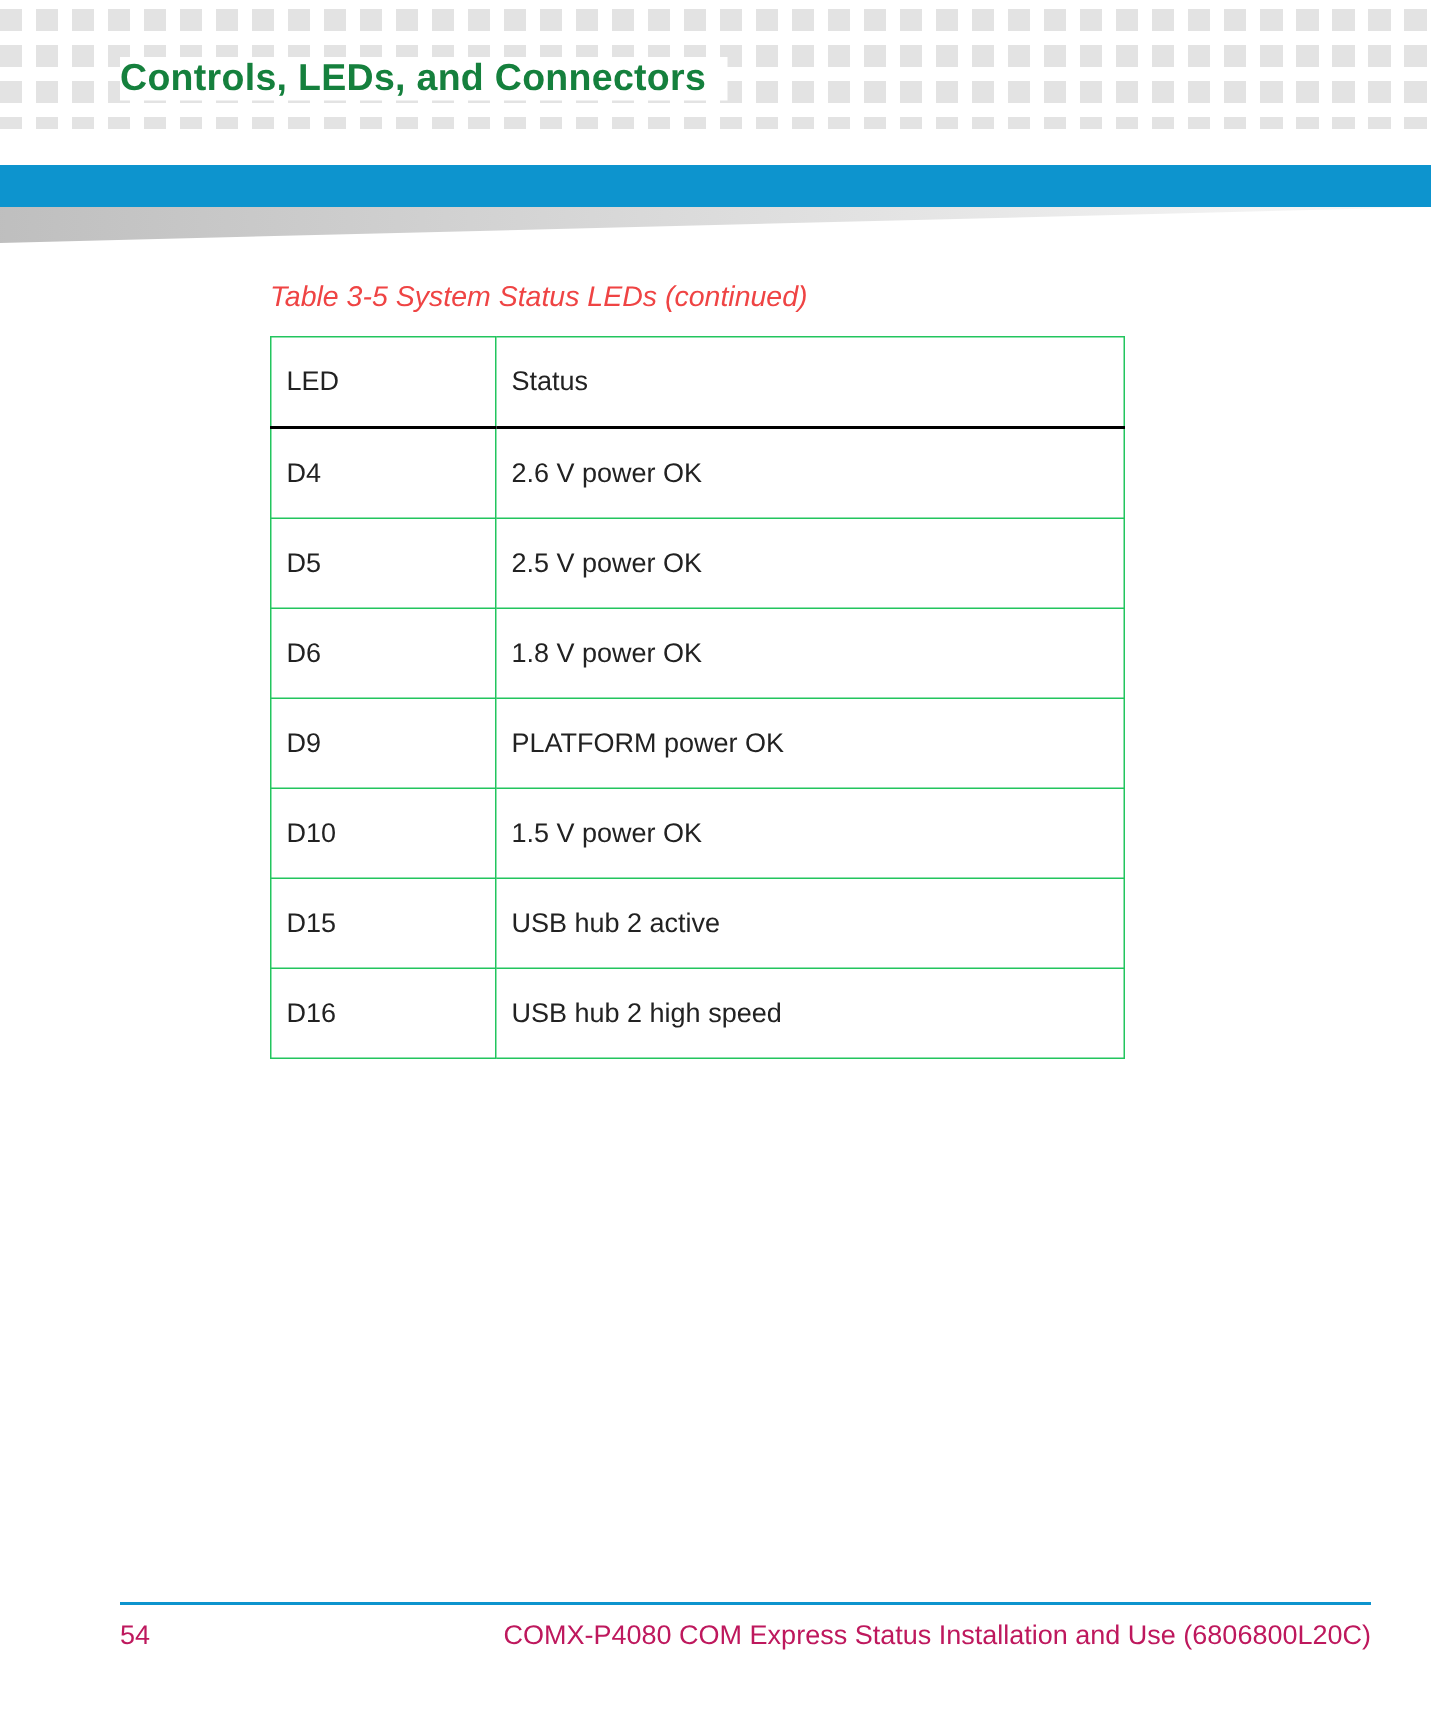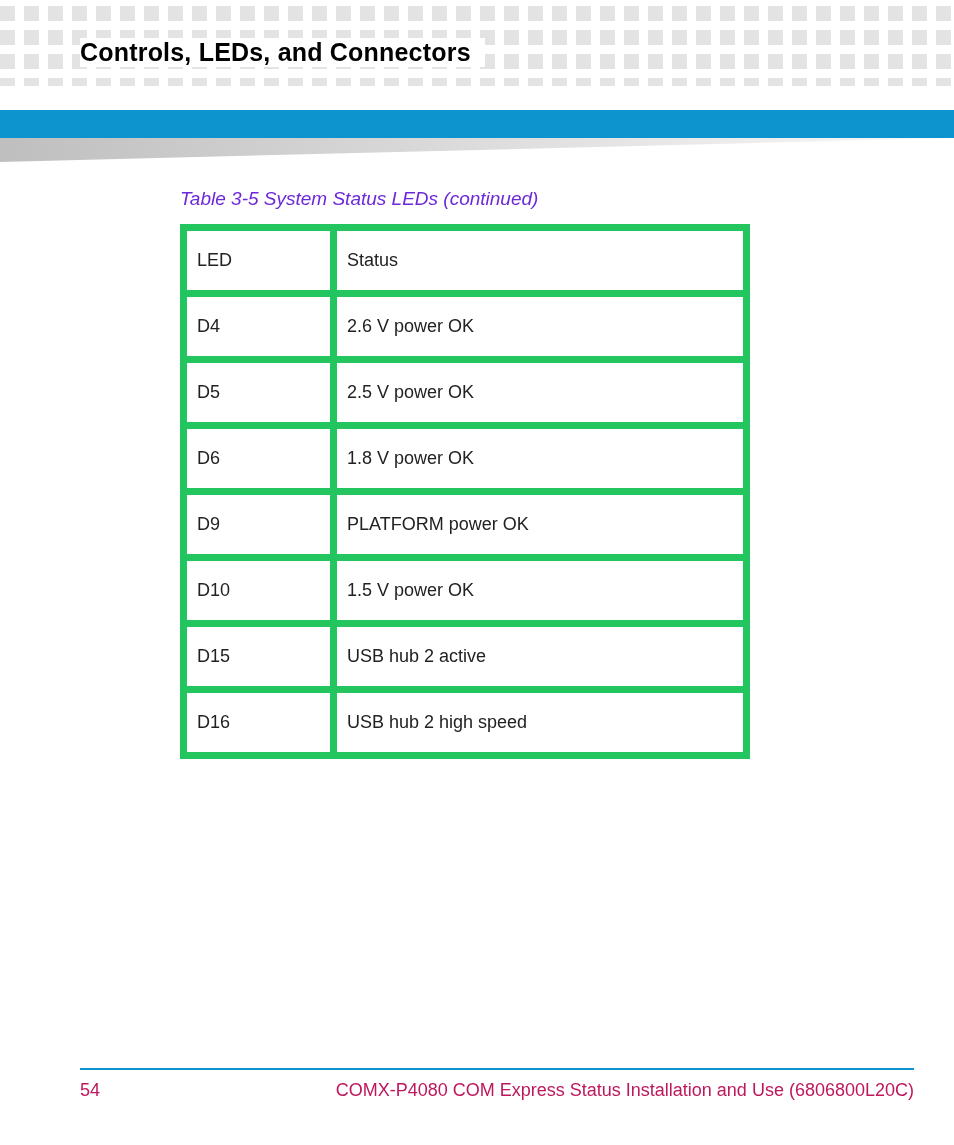--- a/index.html
+++ b/index.html
@@ -16,21 +16,21 @@
       repeating-linear-gradient(to bottom, #000 0 15px, transparent 15px 24px);
   }
 
   .section-title {
     position: absolute;
     left: 80px; top: 38px;
     background: #fff;
     padding: 0 14px 0 0;
     font-size: 25px;
     font-weight: 700;
-    color: #000000;
+    color: #15803d;
     letter-spacing: 0.2px;
     z-index: 3;
   }
 
   .blue-bar {
     position: absolute;
     left: 0; top: 110px;
     width: 954px; height: 28px;
     background: #0d94ce;
     z-index: 2;
@@ -40,33 +40,33 @@
     left: 0; top: 138px;
     width: 954px; height: 24px;
     background: linear-gradient(to right, #8a8a8a 0%, #f5f5f5 100%);
     clip-path: polygon(0 0, 100% 0, 0 100%);
     opacity: 0.55;
     z-index: 1;
   }
 
   .content { position: absolute; left: 180px; top: 188px; width: 640px; }
   .table-caption {
-    color: #6d28d9;
+    color: #ef4444;
     font-style: italic;
     font-size: 19px;
     font-weight: 500;
     margin-bottom: 14px;
   }
   table.led {
     border-collapse: collapse;
     width: 570px;
     font-size: 18px;
   }
   table.led th, table.led td {
-    border: 7px solid #22c55e;
+    border: 1px solid #22c55e;
     padding: 19px 10px;
     text-align: left;
     font-weight: 400;
     vertical-align: middle;
     height: 30px;
   }
   table.led thead th {
     border-bottom: 2.5px solid #000;
   }
   table.led col.c1 { width: 150px; }

